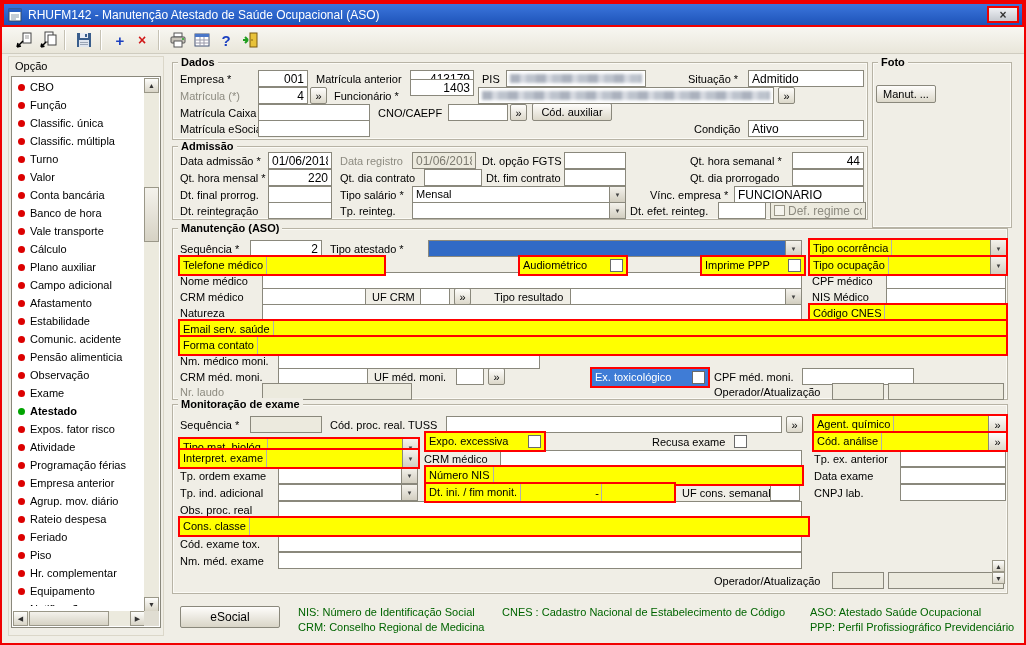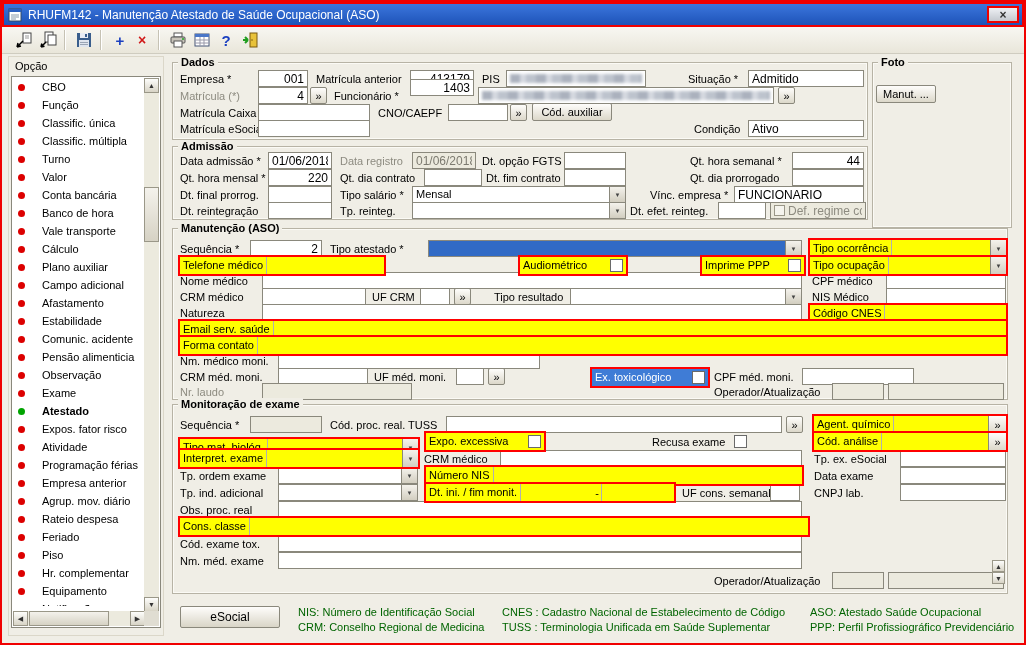--- a/index.html
+++ b/index.html
@@ -22,21 +22,21 @@
   .tbtn{position:absolute;top:2px;width:24px;height:22px;display:flex;align-items:center;justify-content:center;background:transparent;border:none;padding:0;}
   .tsep{position:absolute;top:3px;width:1px;height:20px;background:#c6c2b4;box-shadow:1px 0 0 #fff;}
   .glyph-blue{color:#1a3fc0;font-weight:bold;font-size:15px;}
   .glyph-red{color:#d01818;font-weight:bold;font-size:14px;}
 
   
   .side{position:absolute;left:8px;top:56px;width:156px;height:580px;background:#f0eee6;border:1px solid #dbd7c9;box-sizing:border-box;}
   .side-header{position:absolute;left:6px;top:3px;}
   .listbox{position:absolute;left:2px;top:19px;width:150px;height:552px;background:#fff;border:1px solid #8a887c;box-sizing:border-box;}
   .items{position:absolute;left:1px;top:1px;width:132px;height:528px;overflow:hidden;}
-  .item{height:18px;display:flex;align-items:center;gap:17px;padding-left:5px;white-space:nowrap;}
+  .item{height:18px;display:flex;align-items:center;gap:5px;padding-left:5px;white-space:nowrap;}
   .item .dot{width:7px;height:7px;border-radius:50%;background:#dc0000;flex:none;}
   .item.sel{font-weight:bold;}
   .item.sel .dot{background:#00a400;}
   .sbtn{position:absolute;box-sizing:border-box;background:linear-gradient(#fdfdfb,#d8d4c6);
         border:1px solid #9a9788;font-size:7px;display:flex;align-items:center;justify-content:center;color:#333;padding:0;}
   .strack{position:absolute;background:#eceade;}
   .sthumb{position:absolute;background:linear-gradient(#f4f2ec,#d6d2c4);border:1px solid #9a9788;box-sizing:border-box;}
 
   
   .group{position:absolute;border:1px solid #b7b3a5;box-shadow:inset 0 0 0 1px #fbfaf5;box-sizing:border-box;}
@@ -528,21 +528,21 @@
 
   <div class="redbox" style="left:178px;top:448px;width:242px;">
       <span class="ylbl">Interpret. exame</span>
       <span class="ycombo">
         <span class="spacer"></span>
         <span class="dbtn">▼</span>
       </span>
     </div>
   <span class="lbl" style="left:424px;top:453px;">CRM médico</span>
   <input class="fld" style="left: 500px; top: 450px; width: 302px;">
-  <span class="lbl" style="left:814px;top:453px;">Tp. ex. eSocial</span>
+  <span class="lbl" style="left:814px;top:453px;">Tp. ex. anterior</span>
   <input class="fld" style="left: 900px; top: 450px; width: 106px;">
 
   <span class="lbl" style="left:180px;top:470px;">Tp. ordem exame</span>
   <div class="combo" style="left:278px;top:467px;width:140px;">
       <span class="val"></span>
       <span class="dbtn">▼</span>
     </div>
   <div class="redbox" style="left:424px;top:465px;width:380px;">
       <span class="ylbl">Número NIS</span>
       <span class="yfld"></span>
@@ -584,18 +584,17 @@
       <span>▲</span>
     </button>
   <button class="sbtn" style="left:992px;top:572px;width:13px;height:12px;">
       <span>▼</span>
     </button>
 
   <button class="esocial">eSocial</button>
   <span class="legend" style="left:298px;top:606px;">NIS: Número de Identificação Social</span>
   <span class="legend" style="left:298px;top:621px;">CRM: Conselho Regional de Medicina</span>
   <span class="legend" style="left:502px;top:606px;">CNES : Cadastro Nacional de Estabelecimento de Código</span>
-  <span class="legend" style="left:502px;top:621px;">TUSS : Terminologia Unificada em Saúde Suplementar</span>
   <span class="legend" style="left:810px;top:606px;">ASO: Atestado Saúde Ocupacional</span>
   <span class="legend" style="left:810px;top:621px;">PPP: Perfil Profissiográfico Previdenciário</span>
 
   <div class="red-frame"></div>
 </div>
 
 </body></html>

